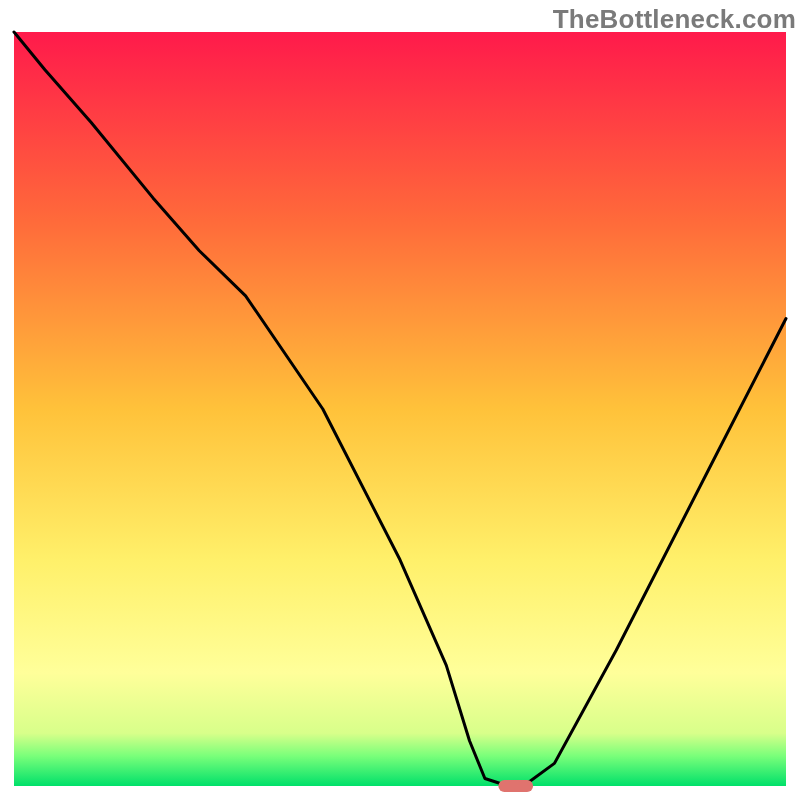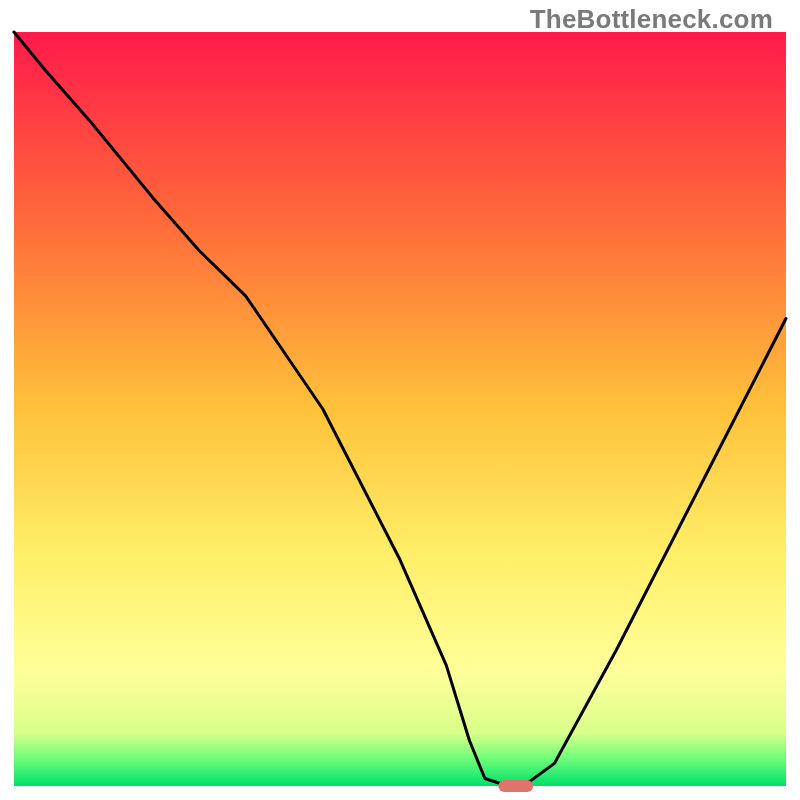--- a/index.html
+++ b/index.html
@@ -12,21 +12,21 @@
     font-family: Arial, Helvetica, sans-serif;
   }
   .chart-container {
     position: relative;
     width: 800px;
     height: 800px;
   }
   .watermark {
     position: absolute;
     top: 4px;
-    right: 27px;
+    right: 4px;
     font-size: 26px;
     font-weight: bold;
     color: #7a7a7a;
     letter-spacing: 0.2px;
     z-index: 10;
   }
   svg {
     display: block;
   }
 </style>

